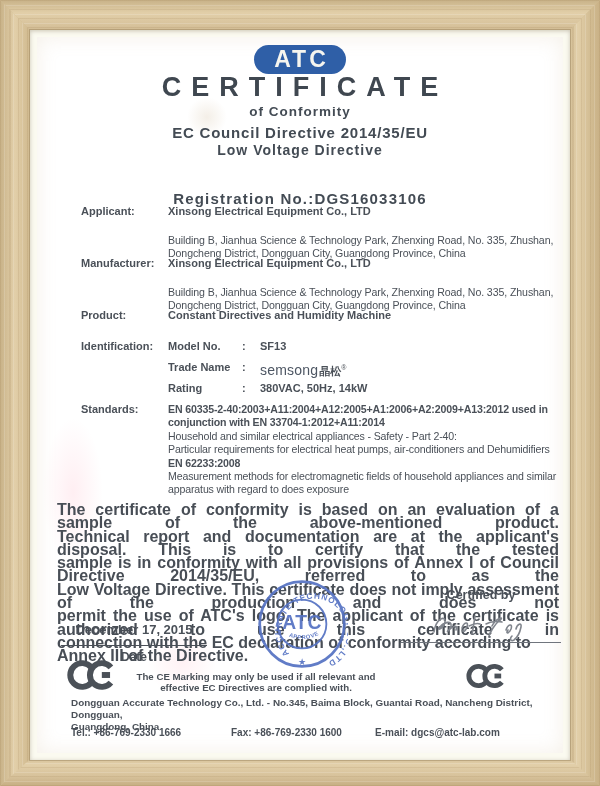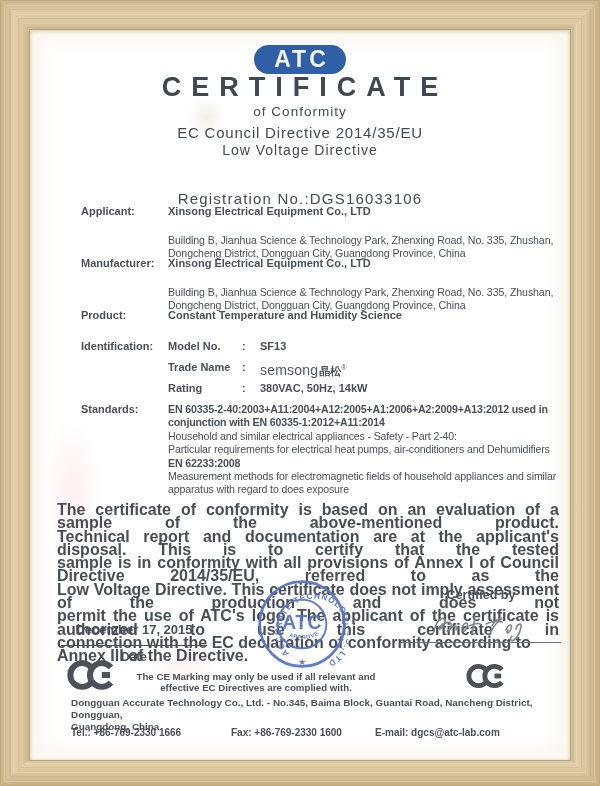--- a/index.html
+++ b/index.html
@@ -44,21 +44,21 @@
     background:radial-gradient(ellipse at center, rgba(210,190,160,.25), transparent 70%);}
 
   
   .atc-pill{position:absolute;top:8px;left:50%;transform:translateX(-50%);
     width:92px;height:29px;border-radius:15px;background:#2f5fa7;
     color:#f6f5ef;font-size:23px;font-weight:bold;letter-spacing:3px;
     text-align:center;line-height:28px;padding-left:3px;box-sizing:border-box;z-index:3;}
   .cert-title{position:absolute;top:35px;left:0;right:0;text-align:center;
     font-size:27px;font-weight:bold;letter-spacing:10px;padding-left:10px;
     color:#3f4750;z-index:2;}
-  .hdr{position:absolute;left:0;right:0;text-align:center;font-weight:normal;color:#434b54;}
+  .hdr{position:absolute;left:0;right:0;text-align:center;font-weight:bold;color:#434b54;}
   .subtitle{top:67px;font-size:13.5px;letter-spacing:1px;}
   .directive1{top:87px;font-size:15px;letter-spacing:.8px;}
   .directive2{top:105px;font-size:14px;letter-spacing:1px;}
   .registration{top:153px;font-size:15px;letter-spacing:1.2px;}
 
   
   .row{position:absolute;left:44px;right:2px;display:flex;font-size:11px;line-height:13px;}
   .lbl{width:87px;font-weight:bold;flex:none;}
   .val{flex:1;}
   .company{font-weight:bold;}
@@ -140,21 +140,21 @@
       <div class="company">Xinsong Electrical Equipment Co., LTD</div>
       <div class="addr">
         <div>Building B, Jianhua Science &amp; Technology Park, Zhenxing Road, No. 335, Zhushan,</div>
         <div>Dongcheng District, Dongguan City, Guangdong Province, China</div>
       </div>
     </div>
   </div>
 
   <div class="row" style="top:272px">
     <div class="lbl">Product:</div>
-    <div class="val company">Constant Temperature and Humidity Science</div>
+    <div class="val company">Constant Directives and Humidity Machine</div>
   </div>
 
   <div class="row" style="top:303px">
     <div class="lbl">Identification:</div>
     <div class="val">
       <div class="id-row">
         <span class="id-lbl">Model No.</span>
         <span class="id-colon">:</span>
         <span class="id-val">SF13</span>
       </div>
@@ -168,21 +168,21 @@
         <span class="id-colon">:</span>
         <span class="id-val">380VAC, 50Hz, 14kW</span>
       </div>
     </div>
   </div>
 
   <div class="row" style="top:366px">
     <div class="lbl">Standards:</div>
     <div class="val">
       <div class="std-line std-bold">EN 60335-2-40:2003+A11:2004+A12:2005+A1:2006+A2:2009+A13:2012 used in</div>
-      <div class="std-line std-bold">conjunction with EN 60335-1:2012+A11:2014</div>
+      <div class="std-line std-bold">conjunction with EN 33704-1:2012+A11:2014</div>
       <div class="std-line">Household and similar electrical appliances - Safety - Part 2-40:</div>
       <div class="std-line">Particular requirements for electrical heat pumps, air-conditioners and Dehumidifiers</div>
       <div class="std-line std-bold">EN 62233:2008</div>
       <div class="std-line">Measurement methods for electromagnetic fields of household appliances and similar</div>
       <div class="std-line">apparatus with regard to does exposure</div>
     </div>
   </div>
 
   <div class="para">
     <div class="jl">The certificate of conformity is based on an evaluation of a sample of the above-mentioned product.</div>

